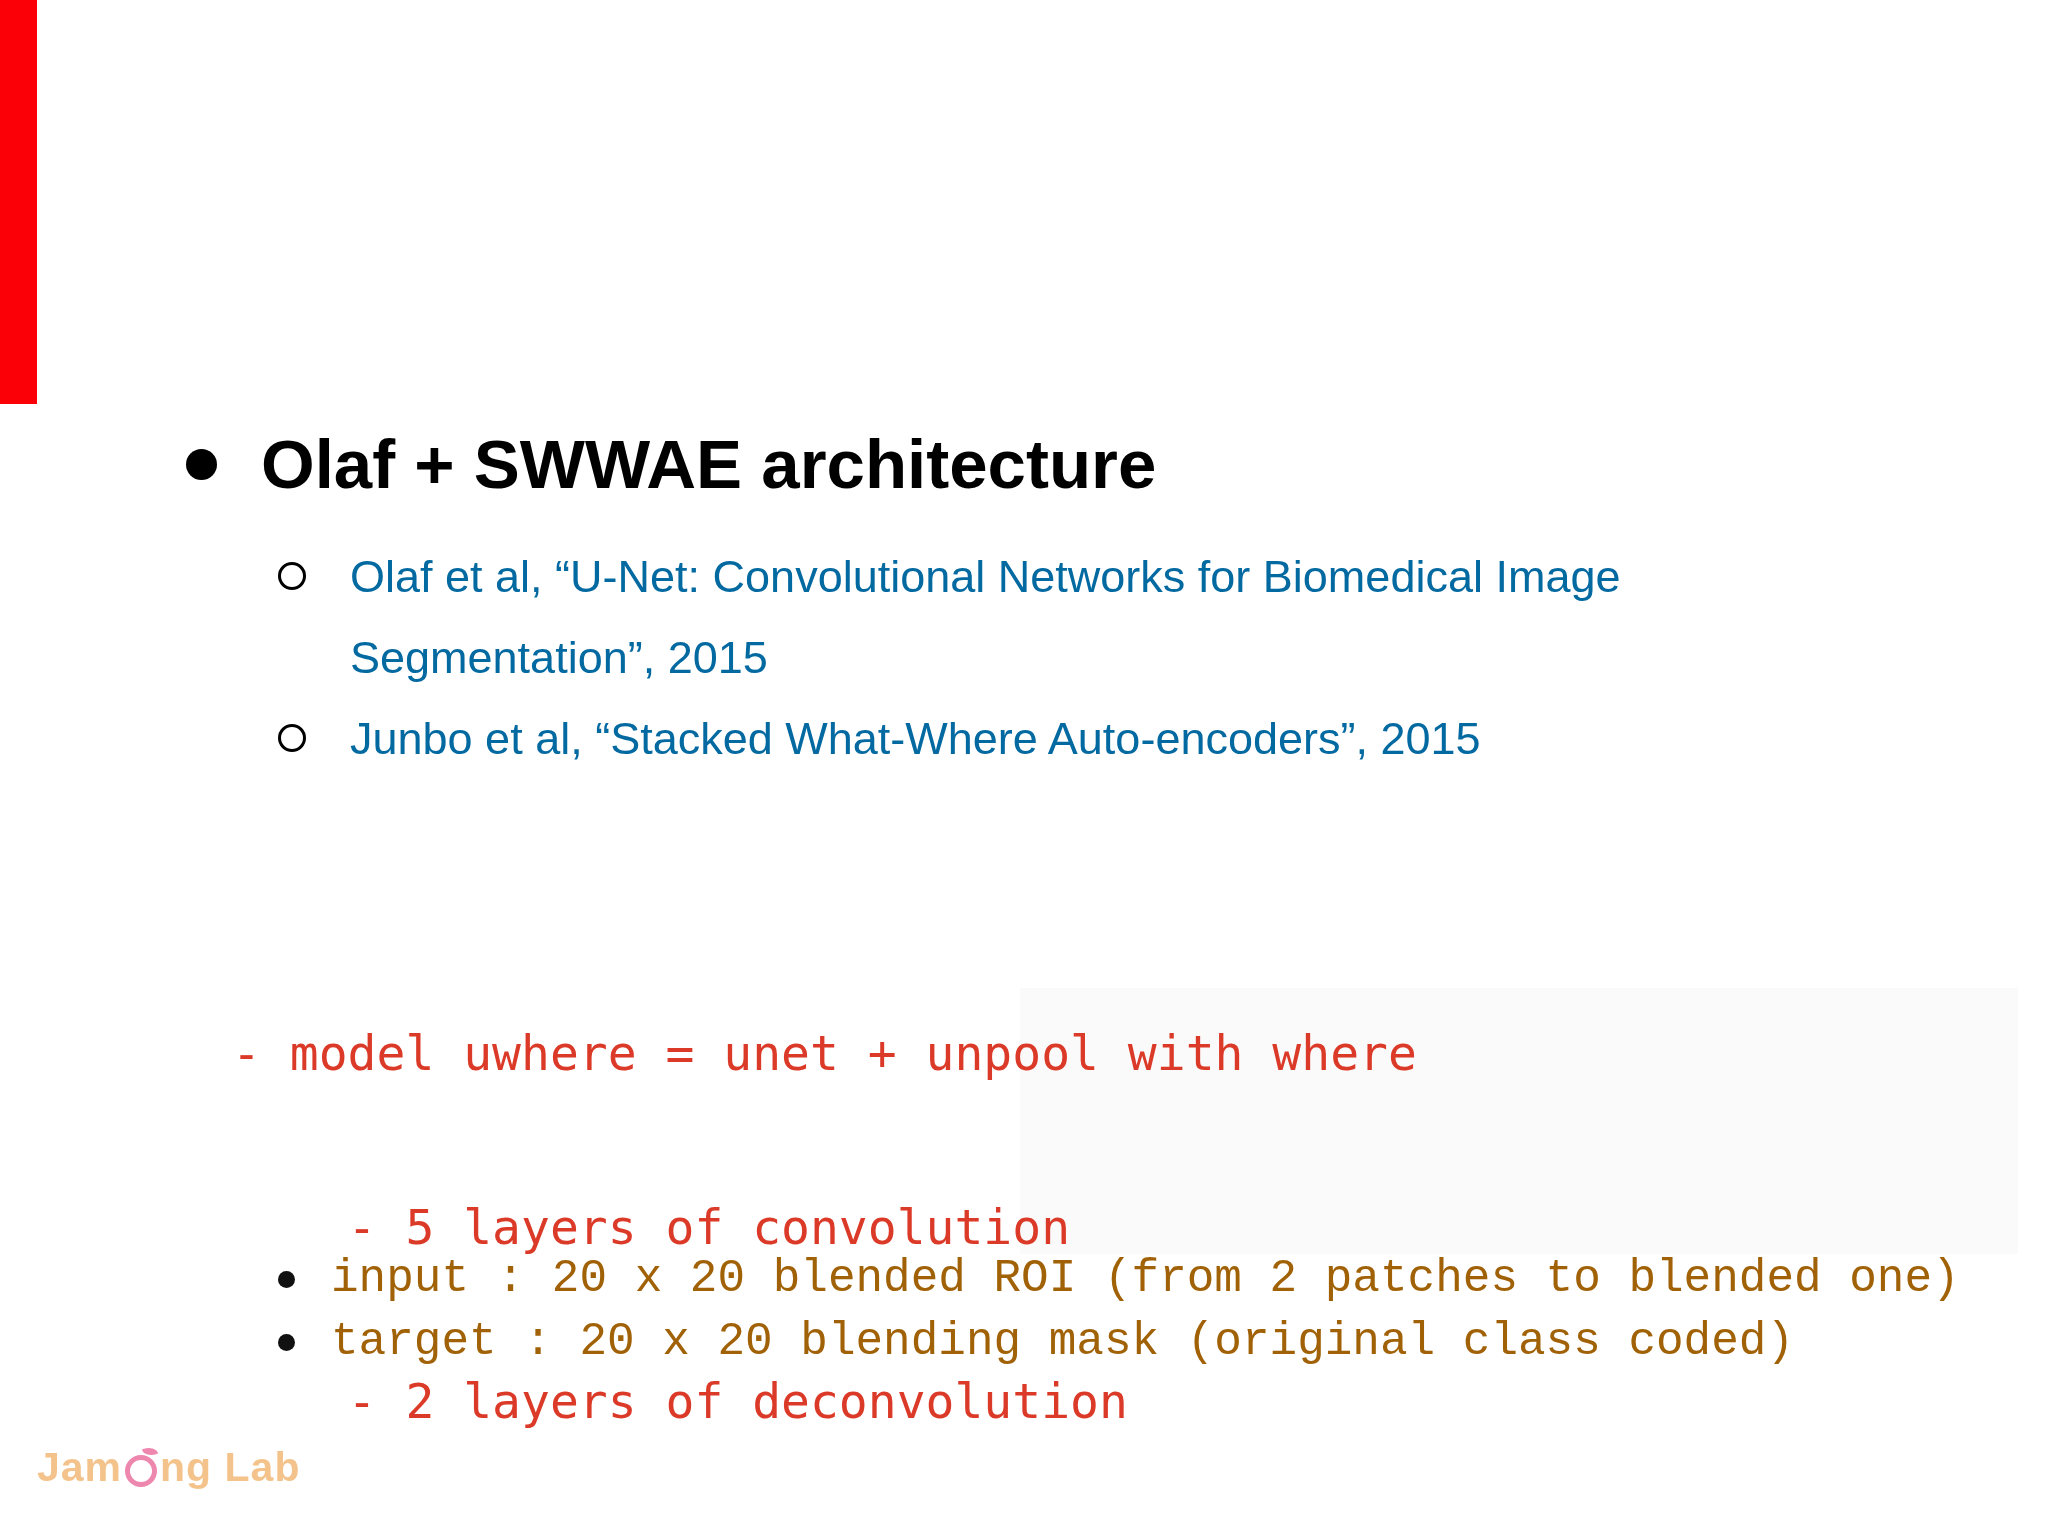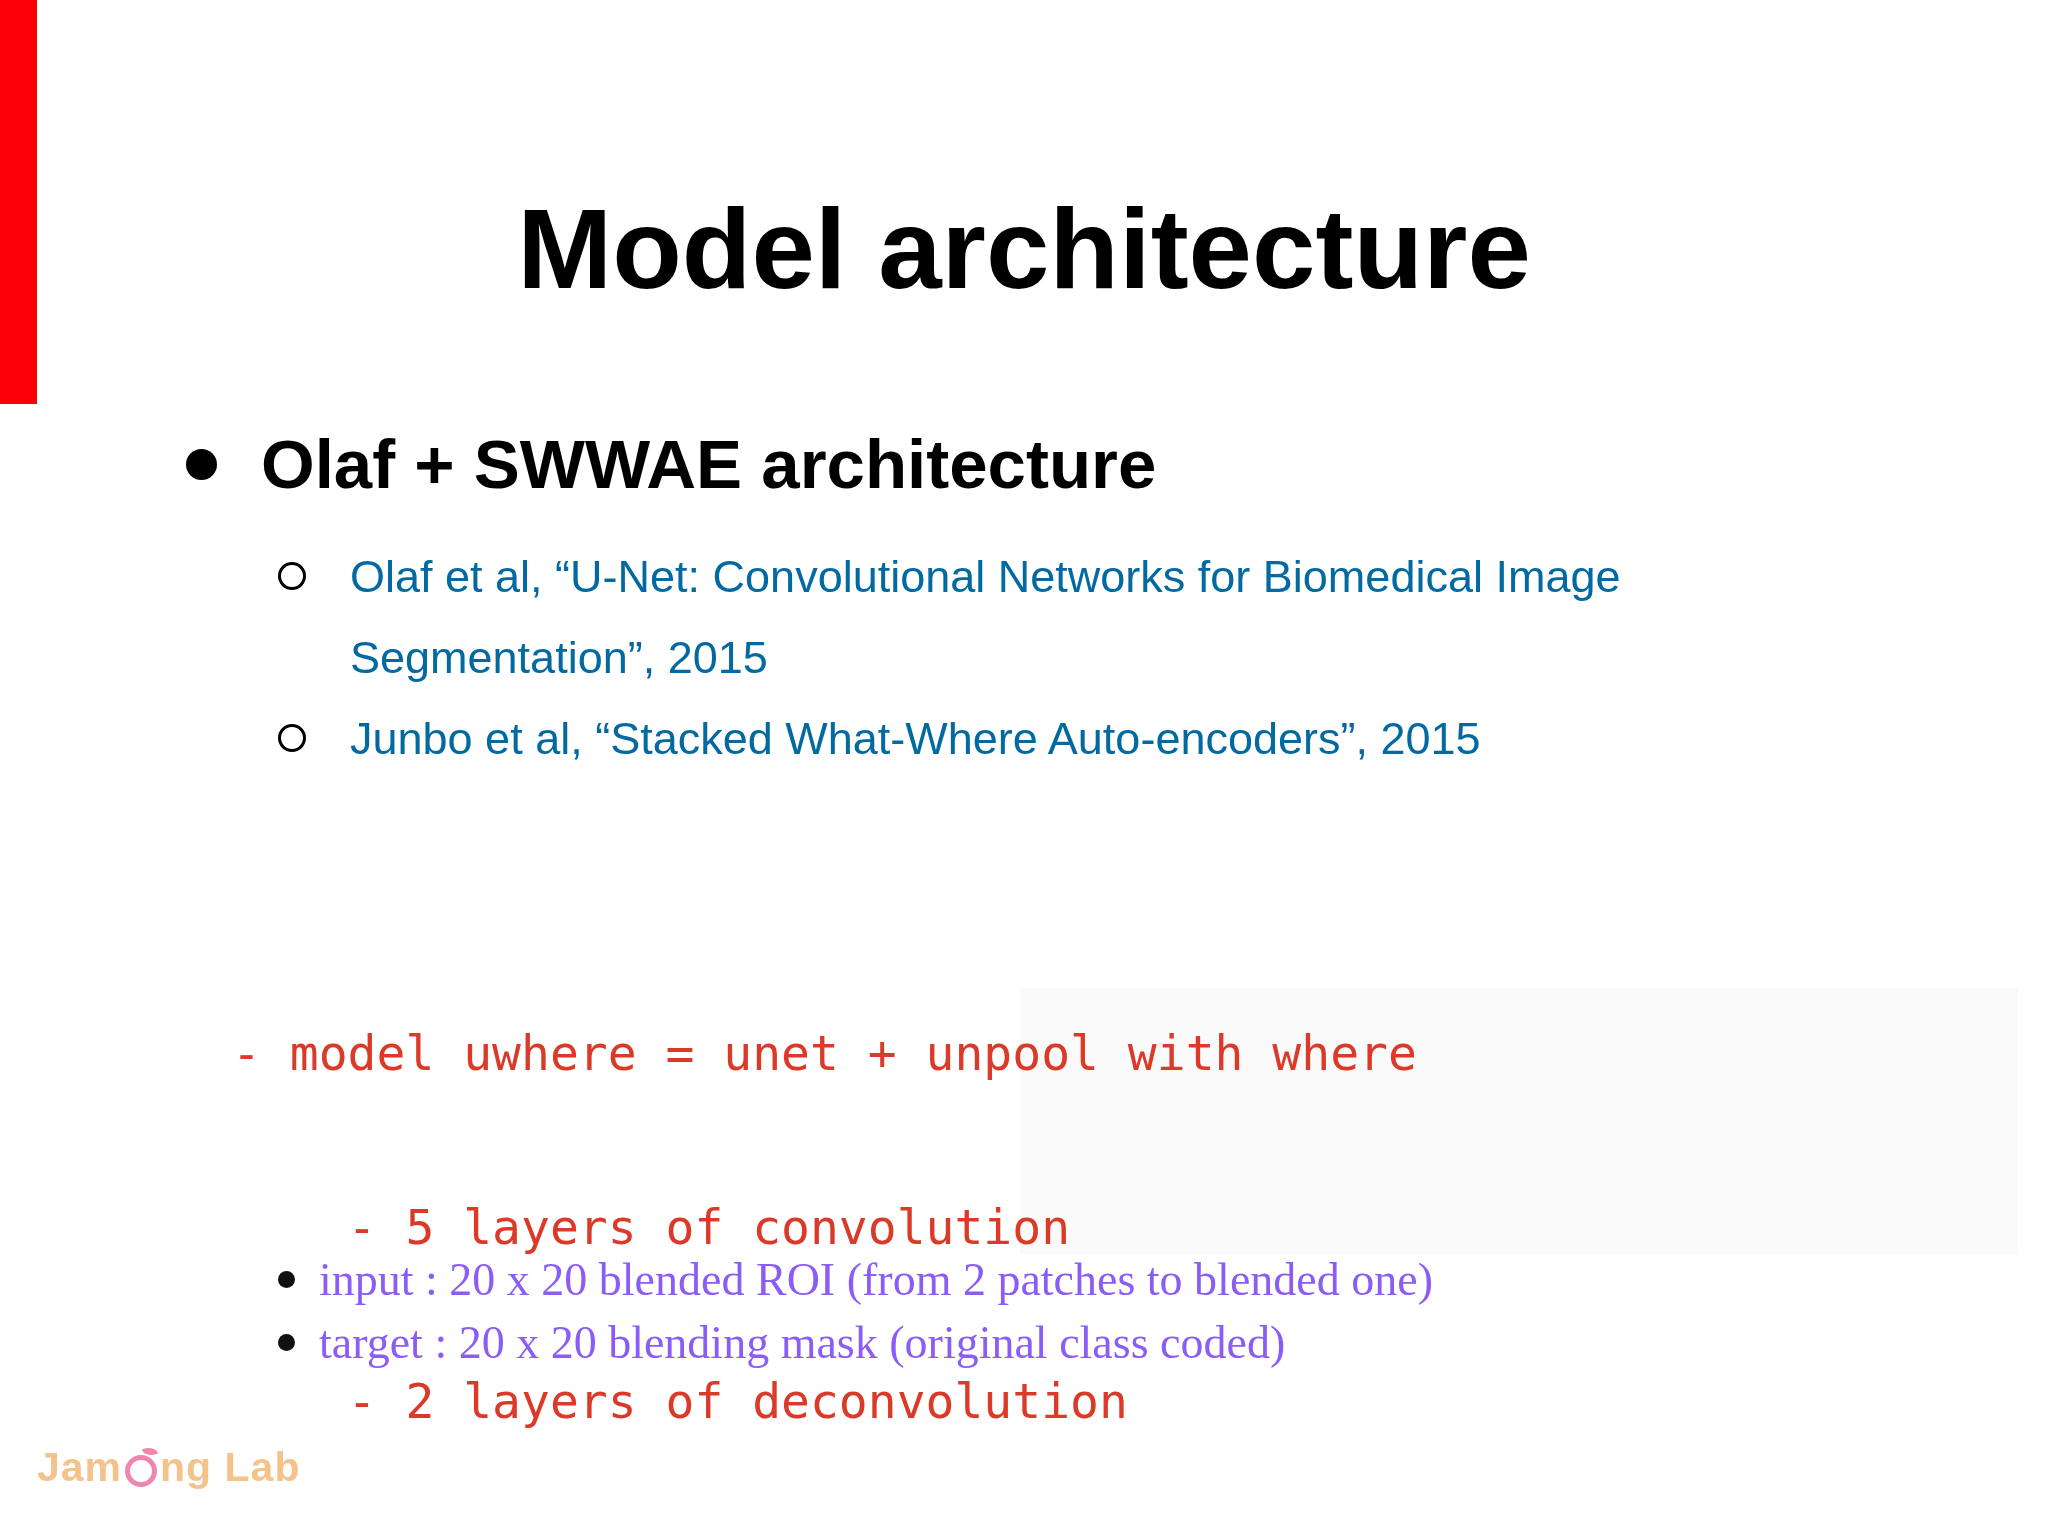--- a/index.html
+++ b/index.html
@@ -126,25 +126,25 @@
   }
   .io-dot {
     width: 17px;
     height: 17px;
     border-radius: 50%;
     background: #111111;
     margin-top: 23px;
     flex: 0 0 auto;
   }
   .io-text {
-    margin-left: 24px;
-    font-family: Liberation Serif, serif;
+    margin-left: 36px;
+    font-family: Liberation Mono, monospace;
     font-size: 46px;
     line-height: 63px;
-    color: #8b5cf6;
+    color: #a16207;
     white-space: nowrap;
   }
 
   
   .logo {
     position: absolute;
     left: 37px;
     top: 1444px;
     font-size: 41px;
     font-weight: bold;
@@ -175,21 +175,20 @@
     transform: rotate(-18deg);
   }
 </style>
 </head>
 <body>
 
 <div class="slide">
 
   <div class="red-bar"></div>
 
-  <div class="title">Model architecture</div>
 
   <div class="main-bullet-dot"></div>
   <div class="main-bullet-label">Olaf + SWWAE architecture</div>
 
   <div class="reference ref-0">
     <div class="circle-bullet"></div>
     <div class="reference-lines">
       <div>Olaf et al, “U-Net: Convolutional Networks for Biomedical Image</div>
       <div>Segmentation”, 2015</div>
     </div>

